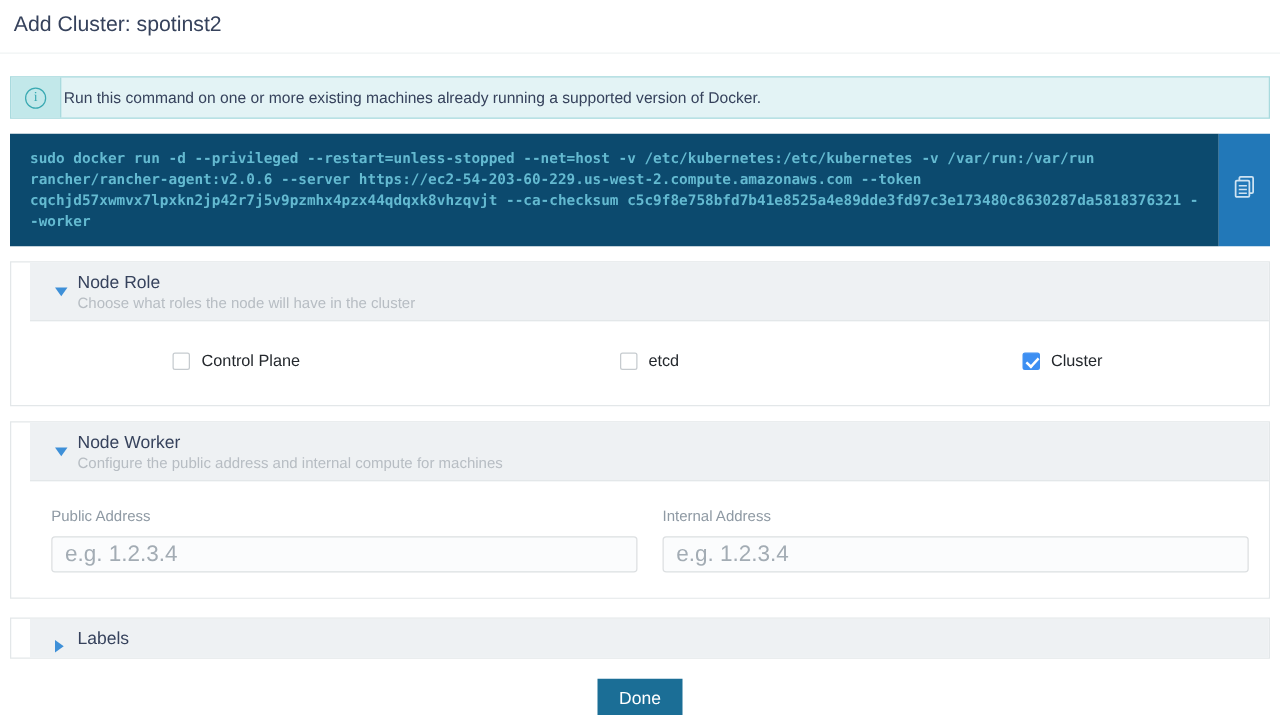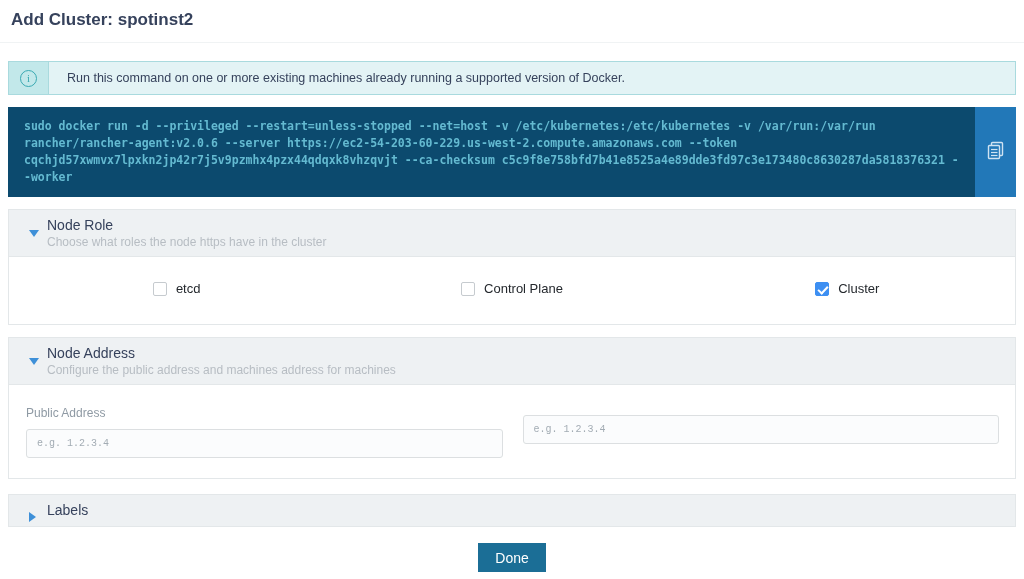--- a/index.html
+++ b/index.html
@@ -1,44 +1,44 @@
 <!DOCTYPE html>
 <html><head>
 <meta charset="utf-8">
 <style>
   * { margin: 0; padding: 0; box-sizing: border-box; }
   html, body { width: 1024px; height: 579px; overflow: hidden; background: #fff;
     font-family: "Liberation Sans", sans-serif; }
 
-  .page-title { font-size: 17px; font-weight: 700; color: #36425c;
+  .page-title { font-size: 17px; font-weight: 400; color: #36425c;
     padding: 10px 12px 12px 11px; border-bottom: 1px solid #f0f3f4; }
 
   .content { padding: 0 8px; }
 
   
   .banner { margin-top: 18px; display: flex; align-items: stretch;
     border: 1px solid #a9dade; background: #e3f3f5; height: 34px; }
   .banner-icon-cell { width: 40px; background: #c2e8ea; border-right: 1px solid #a9dade;
     display: flex; align-items: center; justify-content: center; flex: none; }
   .info-icon { width: 17px; height: 17px; border-radius: 50%;
     border: 1px solid #39a9b2; color: #39a9b2; font-size: 11px; line-height: 15px;
     text-align: center; font-family: "Liberation Serif", serif; }
-  .banner-text { display: flex; align-items: center; padding-left: 18px;
+  .banner-text { display: flex; align-items: center; padding-left: 2px;
     font-size: 12.5px; color: #36425c; }
 
   
   .code-wrap { margin-top: 12px; display: flex; align-items: stretch; }
   .code-block { flex: 1; background: #0c4a6e; color: #64bad1;
     font-family: "DejaVu Sans Mono", monospace; font-size: 11.5px; font-weight: bold;
     line-height: 17px; padding: 11px 16px; white-space: pre-wrap; word-wrap: break-word; }
   .copy-button { width: 41px; flex: none; background: #2278b8; cursor: pointer;
     display: flex; align-items: center; justify-content: center; }
 
   
-  .section { margin-top: 12px; border: 1px solid #e3e7e9; }
+  .section { margin-top: 12px; border: 1px solid #e3e7e9; padding-left: 15px; }
   .section-header { background: #eef1f3; position: relative;
     padding: 7px 12px 7px 38px; cursor: pointer; }
   .section.open .section-header { border-bottom: 1px solid #e3e7e9; }
   .caret { position: absolute; left: 20px; width: 0; height: 0; }
   .caret-down { top: 20px; border-left: 5px solid transparent;
     border-right: 5px solid transparent; border-top: 7px solid #3e90d8; }
   .caret-right { top: 17px; border-top: 5px solid transparent;
     border-bottom: 5px solid transparent; border-left: 7px solid #3e90d8; }
   .section-title { font-size: 14px; color: #36425c; line-height: 17px; }
   .section-subtitle { font-size: 12px; color: #b7bdc3; margin-top: 1px; line-height: 14px; }
@@ -55,22 +55,22 @@
     transform: rotate(43deg); }
   .cb-label { font-size: 13px; color: #24282d; }
 
   
   .address-row { display: flex; gap: 20px; background: #fff;
     padding: 21px 16px 20px 17px; }
   .field { flex: 1; }
   .field-label { font-size: 12px; color: #8f9aa4; }
   .field input { display: block; width: 100%; height: 29px; margin-top: 9px;
     border: 1px solid #dcdfe1; border-radius: 3px; background: #fbfcfd;
-    padding: 0 10px; font-size: 10px; color: #36425c; outline: none;
-    font-family: Liberation Mono, monospace; }
+    padding: 0 10px; font-size: 18px; color: #36425c; outline: none;
+    font-family: Liberation Sans, sans-serif; }
   .field input::placeholder { color: #a3acb4; opacity: 1; }
 
   .section.collapsed { margin-top: 15px; }
 
   
   .footer { text-align: center; margin-top: 16px; }
   .done-button { display: inline-block; background: #1b6e96; color: #fff;
     border: none; font-size: 14px; font-family: "Liberation Sans", sans-serif;
     padding: 6px 17px; height: 29px; cursor: pointer; }
 </style>
@@ -100,56 +100,57 @@
           <line x1="4" y1="14.5" x2="10.5" y2="14.5" stroke="#cfe3f2" stroke-width="1.2"></line>
         </svg>
       </span>
     </div>
   </div>
 
   <div class="section open">
     <div class="section-header">
       <span class="caret caret-down"></span>
       <div class="section-title">Node Role</div>
-      <div class="section-subtitle">Choose what roles the node https have in the cluster</div>
+      <div class="section-subtitle">Choose what roles the node will have in the cluster</div>
     </div>
     <div class="role-row">
       <div class="role-col">
         <span class="cb-wrap">
           <span class="checkbox"></span>
-          <span class="cb-label">etcd</span>
+          <span class="cb-label">Control Plane</span>
         </span>
       </div>
       <div class="role-col">
         <span class="cb-wrap">
           <span class="checkbox"></span>
-          <span class="cb-label">Control Plane</span>
+          <span class="cb-label">etcd</span>
         </span>
       </div>
       <div class="role-col">
         <span class="cb-wrap">
           <span class="checkbox checked"></span>
           <span class="cb-label">Cluster</span>
         </span>
       </div>
     </div>
   </div>
 
   <div class="section open">
     <div class="section-header">
       <span class="caret caret-down"></span>
-      <div class="section-title">Node Address</div>
-      <div class="section-subtitle">Configure the public address and machines address for machines</div>
+      <div class="section-title">Node Worker</div>
+      <div class="section-subtitle">Configure the public address and internal compute for machines</div>
     </div>
     <div class="address-row">
       <div class="field">
         <div class="field-label">Public Address</div>
         <input type="text" placeholder="e.g. 1.2.3.4" style="">
       </div>
       <div class="field">
+        <div class="field-label">Internal Address</div>
         <input type="text" placeholder="e.g. 1.2.3.4" style="">
       </div>
     </div>
   </div>
 
   <div class="section collapsed">
     <div class="section-header">
       <span class="caret caret-right"></span>
       <div class="section-title">Labels</div>
     </div>

